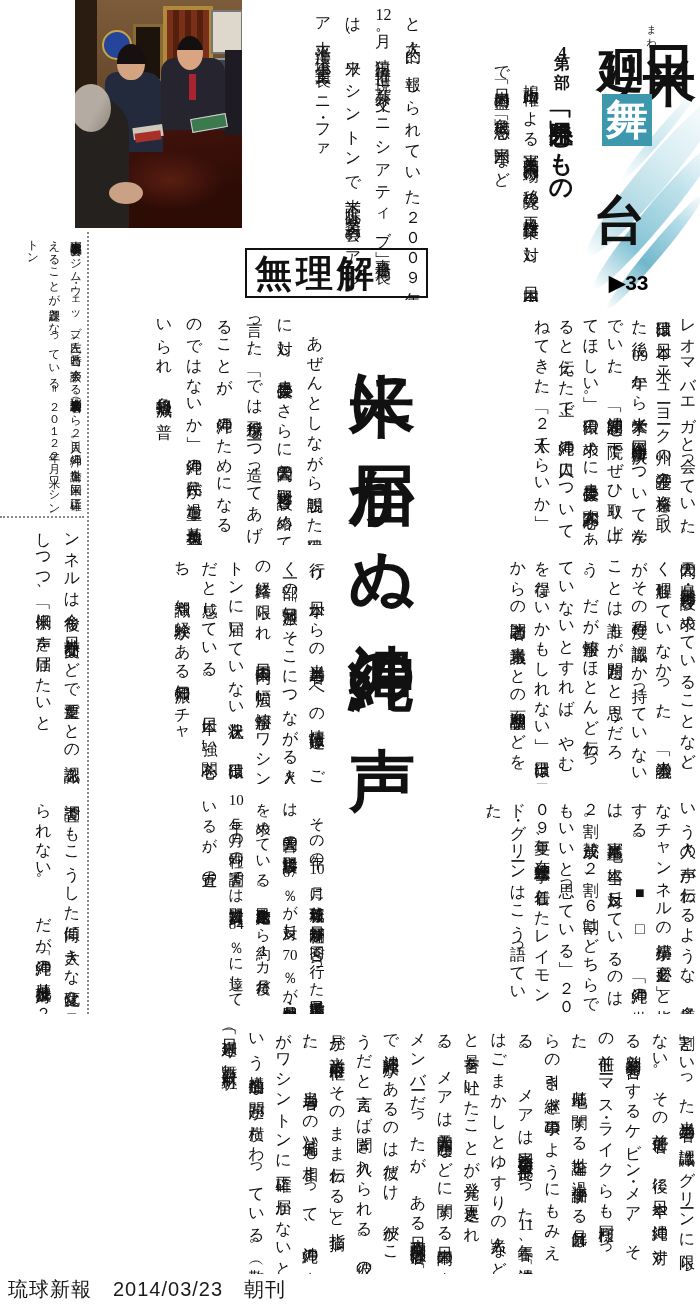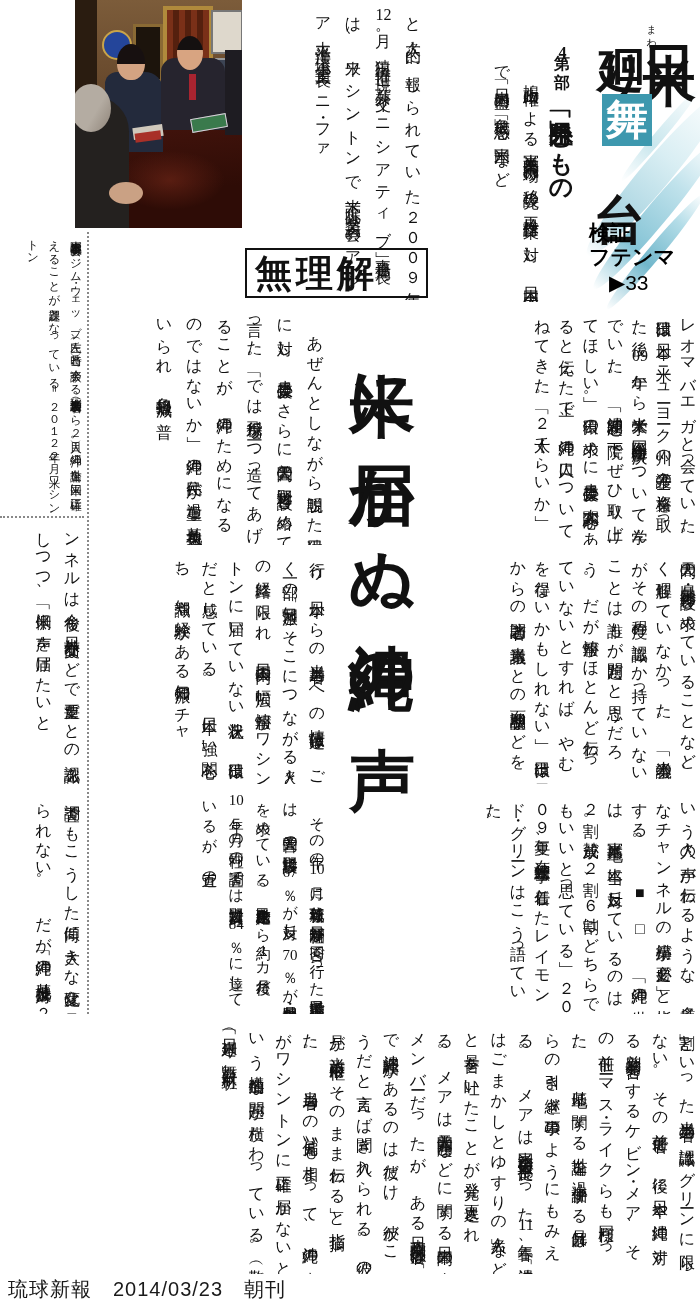--- a/index.html
+++ b/index.html
@@ -22,21 +22,21 @@
       background:linear-gradient(90deg,transparent,#58aac2 40%,#a5d6e3 75%,transparent);}
   .s4{width:120px;height:10px;right:-20px;top:130px;transform:rotate(-50deg);
       background:linear-gradient(90deg,transparent,#bfe2ea 40%,transparent);}
   .t-nichibei{right:2px;top:4px;font-size:54px;line-height:58px;font-weight:700;letter-spacing:6px;}
   .t-mawari{right:52px;top:12px;font-size:48px;line-height:52px;font-weight:700;letter-spacing:6px;}
   .t-furi{right:42px;top:18px;font-size:10px;letter-spacing:1px;}
   .t-maibox{right:48px;top:94px;width:50px;height:52px;background:#3d98ae;color:#fff;
             font-size:42px;font-weight:700;text-align:center;line-height:52px;}
   .t-dai{right:46px;top:150px;font-size:52px;font-weight:700;}
   .t-kensho{left:44px;top:221px;font-size:21px;font-weight:700;line-height:24px;color:#000;}
-  .t-episode{left:64px;top:271px;font-size:21px;font-weight:400;color:#000;}
+  .t-episode{left:64px;top:271px;font-size:21px;font-weight:700;color:#000;}
   .t-part{left:6px;top:42px;font-size:16px;font-weight:600;letter-spacing:2px;}
   .t-parttitle{left:0;top:102px;font-size:24px;font-weight:700;letter-spacing:1px;height:210px;}
 
   
   .photo{left:75px;top:0;width:167px;height:228px;overflow:hidden;
          background:linear-gradient(180deg,#7c5c3a 0%,#5e4026 55%,#46270f 100%);}
   .ph{position:absolute;}
 
   
   .caption{left:0;top:232px;width:86px;height:281px;font-size:11.5px;line-height:21.5px;
@@ -73,24 +73,20 @@
   <div class="abs masthead">
     <div class="streak s4"></div>
     <div class="streak s1"></div>
     <div class="streak s2"></div>
     <div class="streak s3"></div>
     <div class="abs v t-nichibei">日米</div>
     <div class="abs v t-furi">まわ</div>
     <div class="abs v t-mawari">廻り</div>
     <div class="abs t-maibox">舞</div>
     <div class="abs v t-dai">台</div>
-    <div class="abs sans t-kensho">
-      <div>検証</div>
-      <div>フテンマ</div>
-    </div>
     <div class="abs sans t-episode">▶33</div>
     <div class="abs v t-part v-text">第<span class="tcy">4</span>部</div>
     <div class="abs v sans t-parttitle">「県外」阻むもの</div>
   </div>
 
   <div class="abs photo">
     <div class="ph" style="left:0;top:0;width:22px;height:150px;background:#2a1c10;"></div>
     <div class="ph" style="left:27px;top:30px;width:26px;height:26px;border-radius:50%;background:#24459a;border:2px solid #c8a44a;"></div>
     <div class="ph" style="left:58px;top:24px;width:24px;height:52px;background:#1c140c;border:3px solid #8a6a34;"></div>
     <div class="ph" style="left:88px;top:6px;width:42px;height:86px;background:repeating-linear-gradient(90deg,#7a3018 0 6px,#55200e 6px 12px);border:4px solid #b08a3c;"></div>

